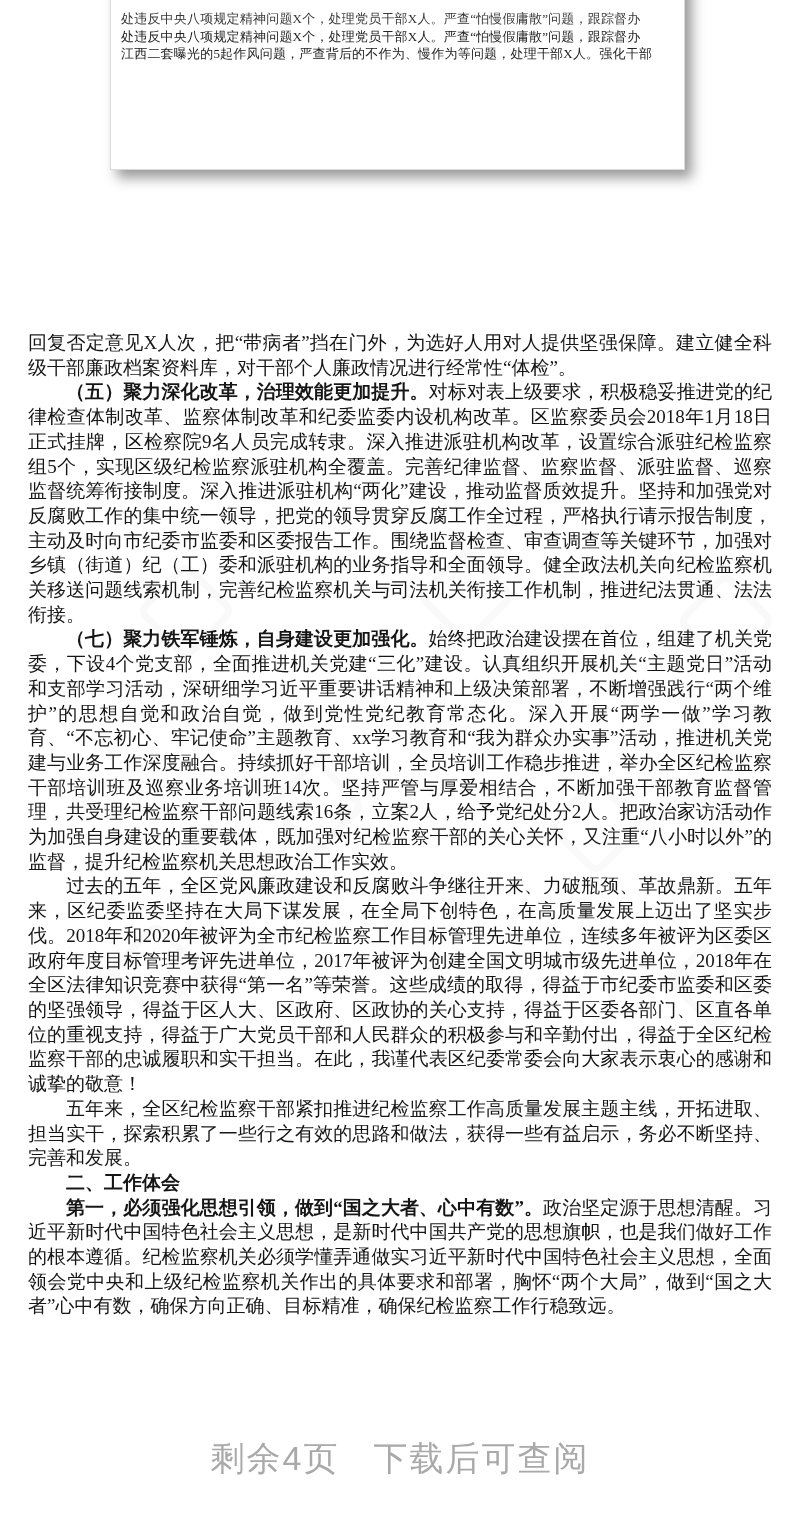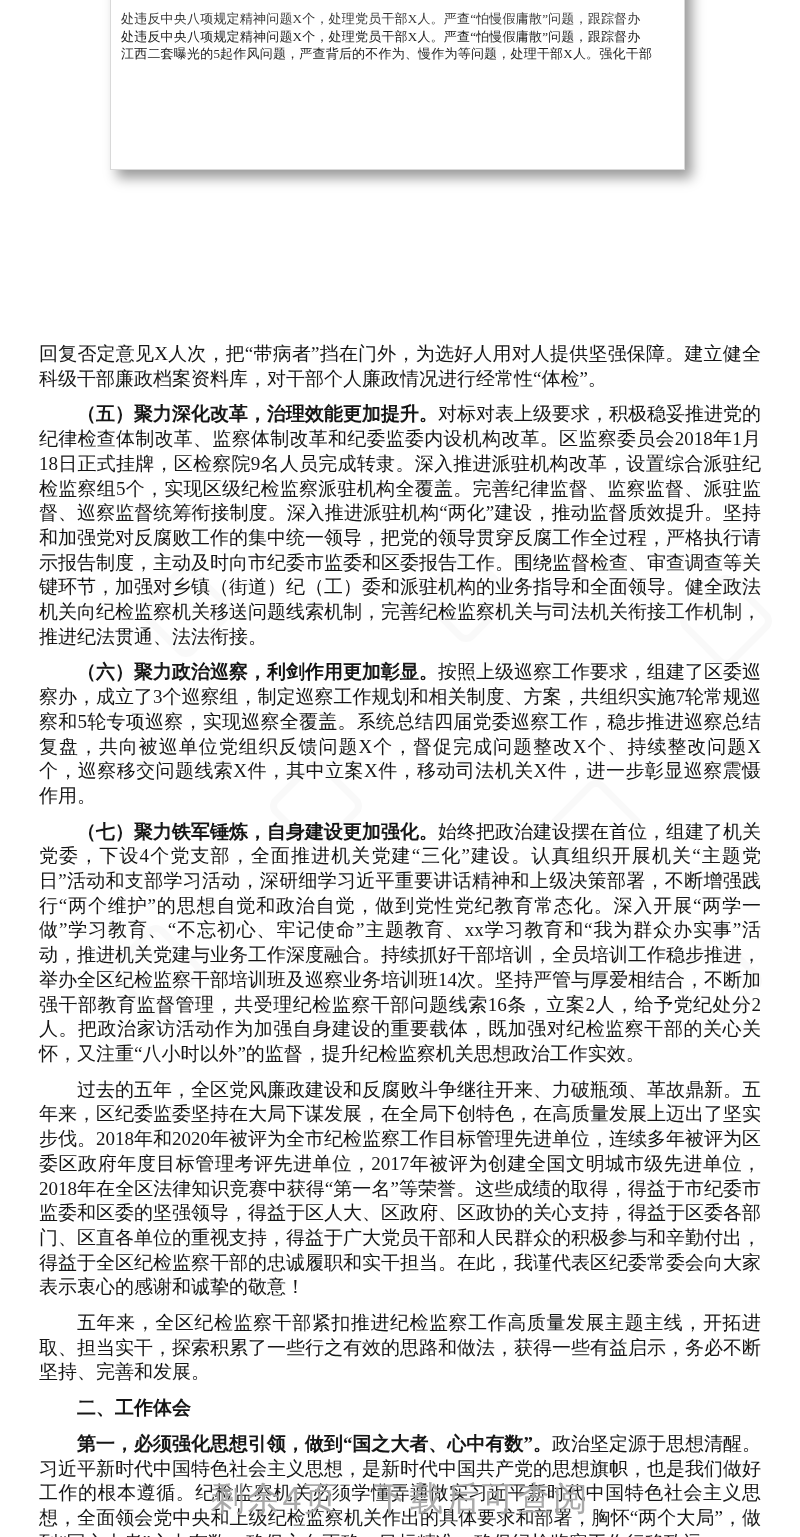--- a/index.html
+++ b/index.html
@@ -27,31 +27,30 @@
     position:absolute;width:58px;height:58px;
     border:7px solid #555;border-radius:12px;
     transform:rotate(45deg);opacity:0.035;
   }
   
   #doc-body{
     position:absolute;left:28px;top:331px;width:744px;
     font-size:19px;line-height:24.7px;color:#161616;
     text-align:justify;
   }
-  #doc-body p{margin:11px;padding:0;}
+  #doc-body p{margin:0;padding:0;}
   #doc-body p.indent{text-indent:2em;}
   #doc-body b{font-weight:700;font-family:Liberation Serif, serif;}
   
   .footer{
     position:absolute;left:0;top:1436px;width:800px;
     text-align:center;
     font-family:"Liberation Sans","DejaVu Sans",sans-serif;
     font-size:34px;color:#a9a9a9;letter-spacing:2px;
     white-space:nowrap;
-    margin-top:40px;
   }
   .footer .gap{display:inline-block;width:34px;}
 </style>
 </head>
 <body>
 
 <div class="preview-card">
   <div class="card-text">
       <div class="card-line clipped">处违反中央八项规定精神问题X个，处理党员干部X人。严查“怕慢假庸散”问题，跟踪督办</div>
       <div class="card-line">处违反中央八项规定精神问题X个，处理党员干部X人。严查“怕慢假庸散”问题，跟踪督办</div>
@@ -63,21 +62,20 @@
 <div class="wm" style="left:430px;top:560px;"></div>
 <div class="wm" style="left:690px;top:585px;"></div>
 <div class="wm" style="left:280px;top:770px;"></div>
 <div class="wm" style="left:560px;top:790px;"></div>
 <div class="wm" style="left:120px;top:935px;"></div>
 <div class="wm" style="left:680px;top:945px;"></div>
 
 <div id="doc-body">
     <p class=""><span>回复否定意见X人次，把“带病者”挡在门外，为选好人用对人提供坚强保障。建立健全科级干部廉政档案资料库，对干部个人廉政情况进行经常性“体检”。</span></p>
     <p class="indent"><b>（五）聚力深化改革，治理效能更加提升。</b><span>对标对表上级要求，积极稳妥推进党的纪律检查体制改革、监察体制改革和纪委监委内设机构改革。区监察委员会2018年1月18日正式挂牌，区检察院9名人员完成转隶。深入推进派驻机构改革，设置综合派驻纪检监察组5个，实现区级纪检监察派驻机构全覆盖。完善纪律监督、监察监督、派驻监督、巡察监督统筹衔接制度。深入推进派驻机构“两化”建设，推动监督质效提升。坚持和加强党对反腐败工作的集中统一领导，把党的领导贯穿反腐工作全过程，严格执行请示报告制度，主动及时向市纪委市监委和区委报告工作。围绕监督检查、审查调查等关键环节，加强对乡镇（街道）纪（工）委和派驻机构的业务指导和全面领导。健全政法机关向纪检监察机关移送问题线索机制，完善纪检监察机关与司法机关衔接工作机制，推进纪法贯通、法法衔接。</span></p>
-    <p class="indent"><b>（六）聚力政治巡察，利剑作用更加彰显。</b><span>按照上级巡察工作要求，组建了区委巡察办，成立了3个巡察组，制定巡察工作规划和相关制度、方案，共组织实施7轮常规巡察和5轮专项巡察，实现巡察全覆盖。系统总结四届党委巡察工作，稳步推进巡察总结复盘，共向被巡单位党组织反馈问题X个，督促完成问题整改X个、持续整改问题X个，巡察移交问题线索X件，其中立案X件，移动司法机关X件，进一步彰显巡察震慑作用。</span></p>
     <p class="indent"><b>（七）聚力铁军锤炼，自身建设更加强化。</b><span>始终把政治建设摆在首位，组建了机关党委，下设4个党支部，全面推进机关党建“三化”建设。认真组织开展机关“主题党日”活动和支部学习活动，深研细学习近平重要讲话精神和上级决策部署，不断增强践行“两个维护”的思想自觉和政治自觉，做到党性党纪教育常态化。深入开展“两学一做”学习教育、“不忘初心、牢记使命”主题教育、xx学习教育和“我为群众办实事”活动，推进机关党建与业务工作深度融合。持续抓好干部培训，全员培训工作稳步推进，举办全区纪检监察干部培训班及巡察业务培训班14次。坚持严管与厚爱相结合，不断加强干部教育监督管理，共受理纪检监察干部问题线索16条，立案2人，给予党纪处分2人。把政治家访活动作为加强自身建设的重要载体，既加强对纪检监察干部的关心关怀，又注重“八小时以外”的监督，提升纪检监察机关思想政治工作实效。</span></p>
     <p class="indent"><span>过去的五年，全区党风廉政建设和反腐败斗争继往开来、力破瓶颈、革故鼎新。五年来，区纪委监委坚持在大局下谋发展，在全局下创特色，在高质量发展上迈出了坚实步伐。2018年和2020年被评为全市纪检监察工作目标管理先进单位，连续多年被评为区委区政府年度目标管理考评先进单位，2017年被评为创建全国文明城市级先进单位，2018年在全区法律知识竞赛中获得“第一名”等荣誉。这些成绩的取得，得益于市纪委市监委和区委的坚强领导，得益于区人大、区政府、区政协的关心支持，得益于区委各部门、区直各单位的重视支持，得益于广大党员干部和人民群众的积极参与和辛勤付出，得益于全区纪检监察干部的忠诚履职和实干担当。在此，我谨代表区纪委常委会向大家表示衷心的感谢和诚挚的敬意！</span></p>
     <p class="indent"><span>五年来，全区纪检监察干部紧扣推进纪检监察工作高质量发展主题主线，开拓进取、担当实干，探索积累了一些行之有效的思路和做法，获得一些有益启示，务必不断坚持、完善和发展。</span></p>
     <p class="indent"><b>二、工作体会</b></p>
     <p class="indent"><b>第一，必须强化思想引领，做到“国之大者、心中有数”。</b><span>政治坚定源于思想清醒。习近平新时代中国特色社会主义思想，是新时代中国共产党的思想旗帜，也是我们做好工作的根本遵循。纪检监察机关必须学懂弄通做实习近平新时代中国特色社会主义思想，全面领会党中央和上级纪检监察机关作出的具体要求和部署，胸怀“两个大局”，做到“国之大者”心中有数，确保方向正确、目标精准，确保纪检监察工作行稳致远。</span></p>
   </div>
 
 <div class="footer">
   <span>剩余4页</span><span class="gap"></span><span>下载后可查阅</span>
 </div>

